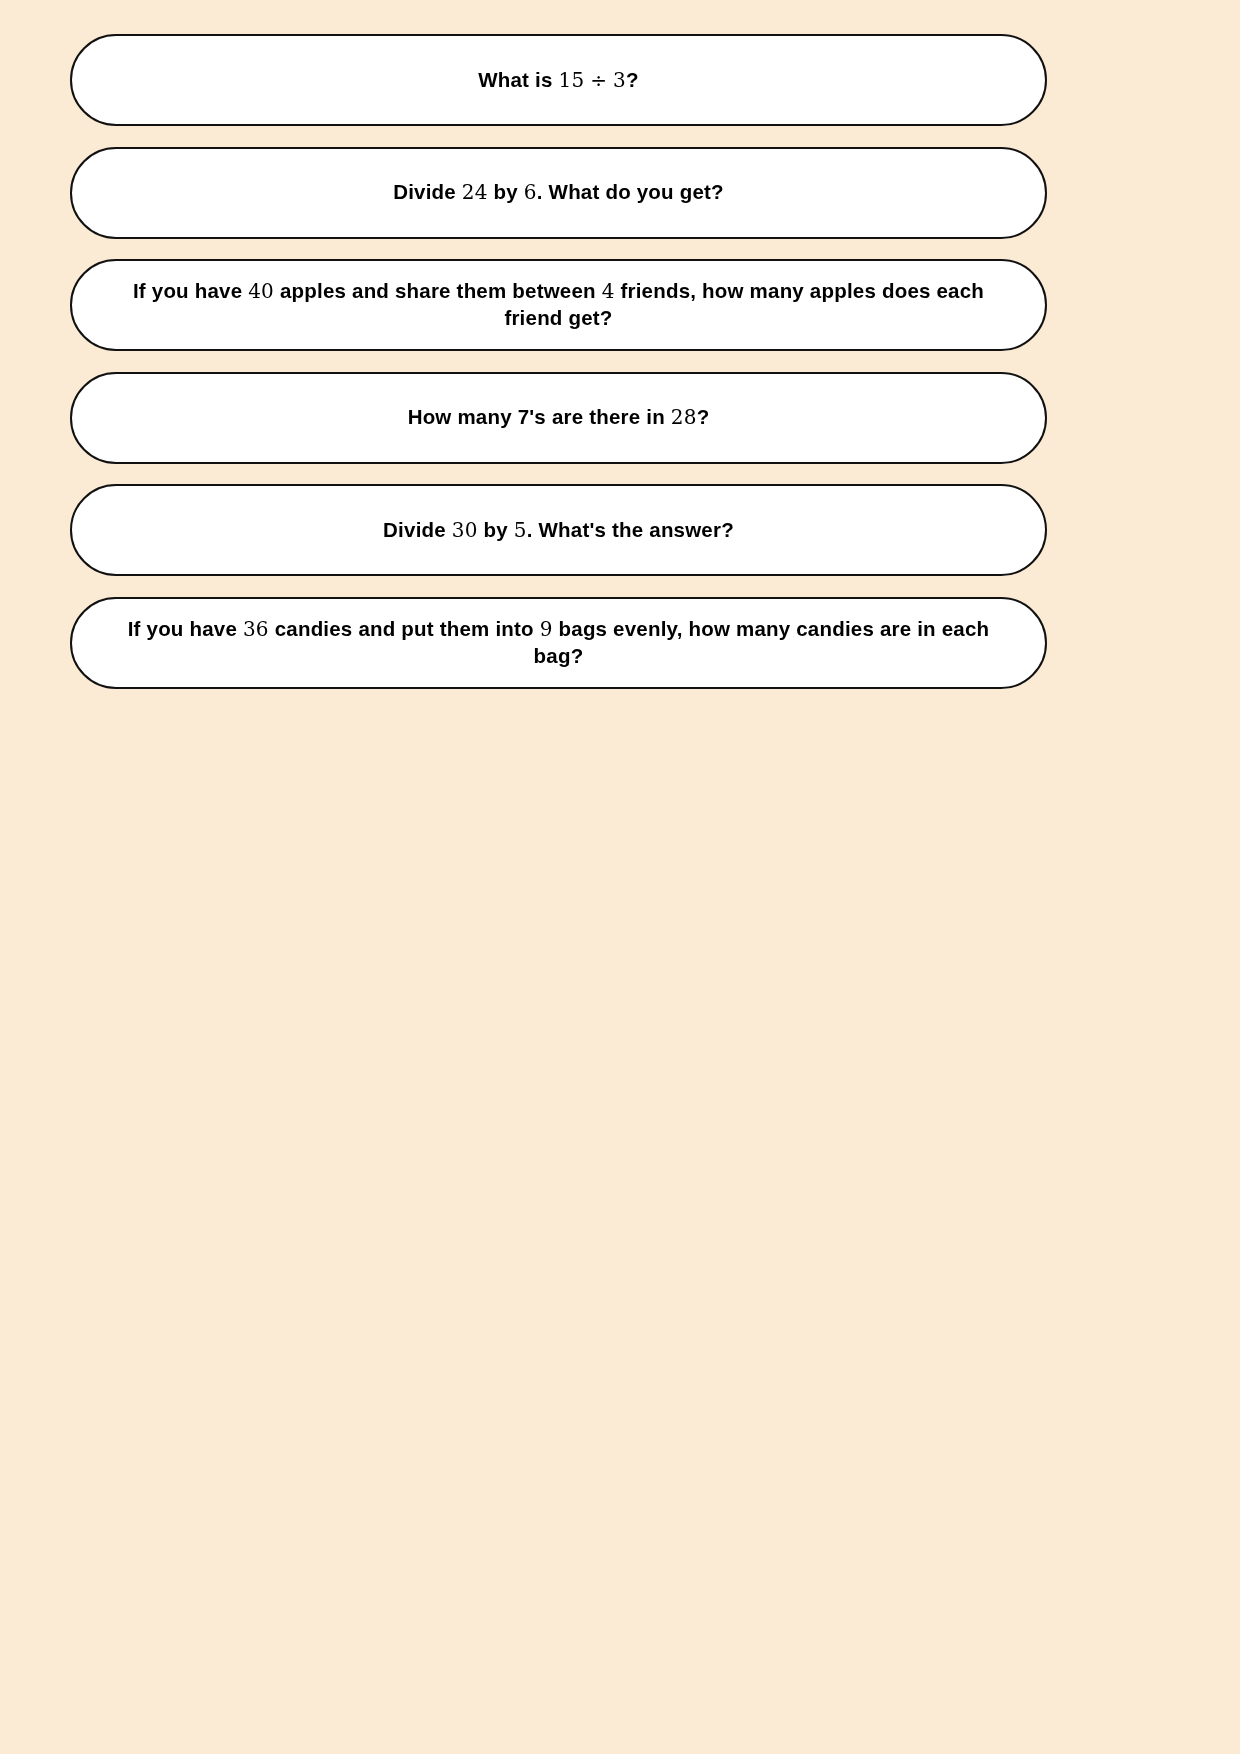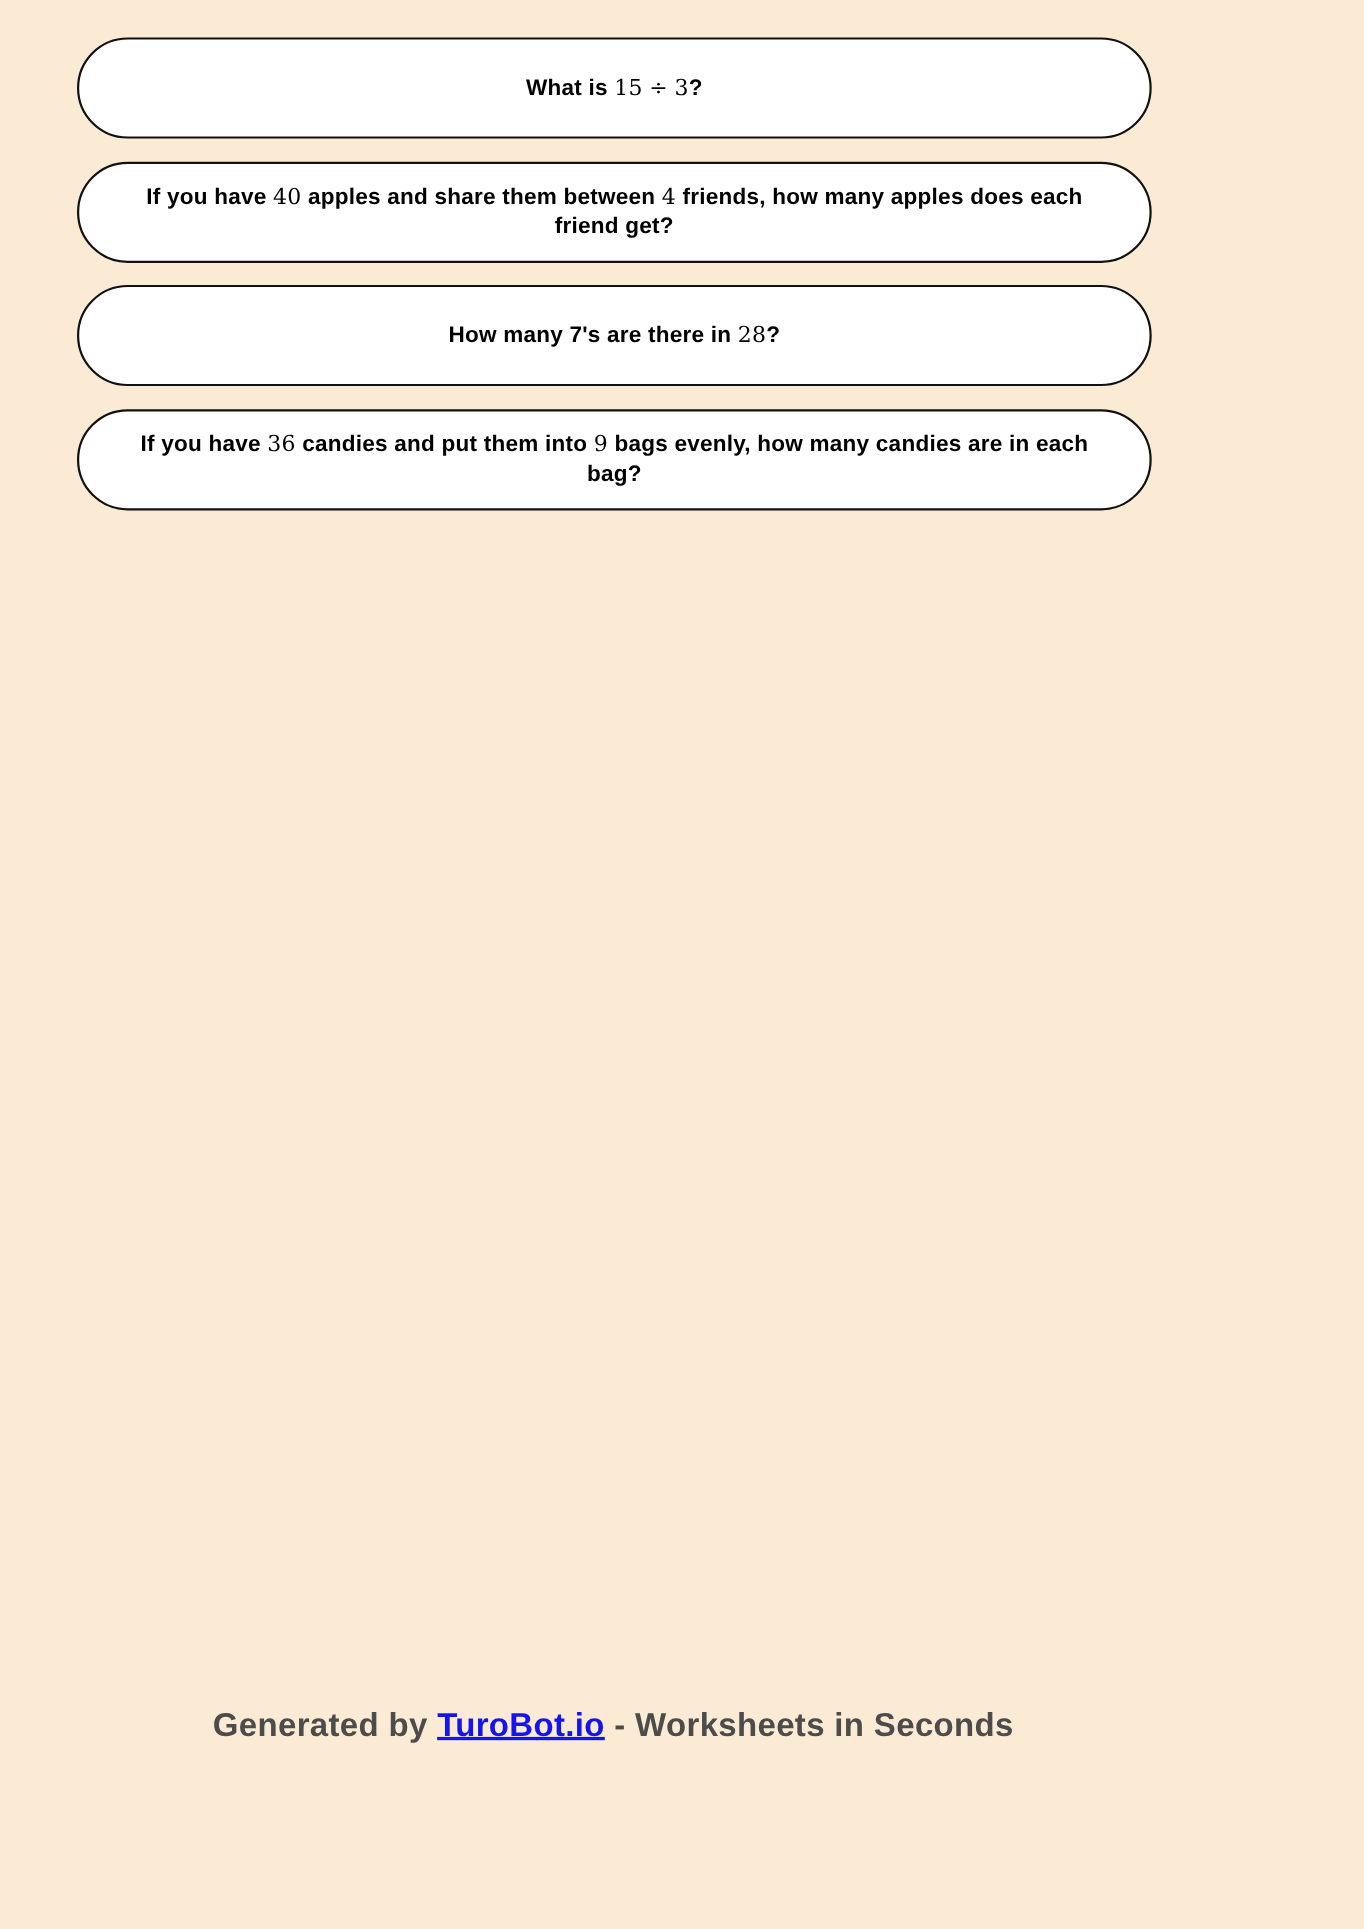--- a/index.html
+++ b/index.html
@@ -91,31 +91,32 @@
 </head>
 <body>
 
 <div class="page">
 
   <div class="questions">
       <div class="qcard">
         <p class="qtext"><span>What is </span><span class="num">15</span><span> </span><span class="num">÷</span><span> </span><span class="num">3</span><span>?</span></p>
       </div>
       <div class="qcard">
+        <p class="qtext"><span>Divide </span><span class="num">24</span><span> by </span><span class="num">6</span><span>. What do you get?</span></p>
+      </div>
+      <div class="qcard">
         <p class="qtext"><span>If you have </span><span class="num">40</span><span> apples and share them between </span><span class="num">4</span><span> friends, how many apples does each friend get?</span></p>
       </div>
       <div class="qcard">
         <p class="qtext"><span>How many 7's are there in </span><span class="num">28</span><span>?</span></p>
+      </div>
+      <div class="qcard">
+        <p class="qtext"><span>Divide </span><span class="num">30</span><span> by </span><span class="num">5</span><span>. What's the answer?</span></p>
       </div>
       <div class="qcard">
         <p class="qtext"><span>If you have </span><span class="num">36</span><span> candies and put them into </span><span class="num">9</span><span> bags evenly, how many candies are in each bag?</span></p>
       </div>
     </div>
 
   <div class="spacer"></div>
 
-  <div class="footer">
-    <div class="footer-line">
-      <span>Generated by </span><a class="footer-link" href="#">TuroBot.io</a><span> - Worksheets in Seconds</span>
-    </div>
-  </div>
 
 </div>
 
 </body></html>

